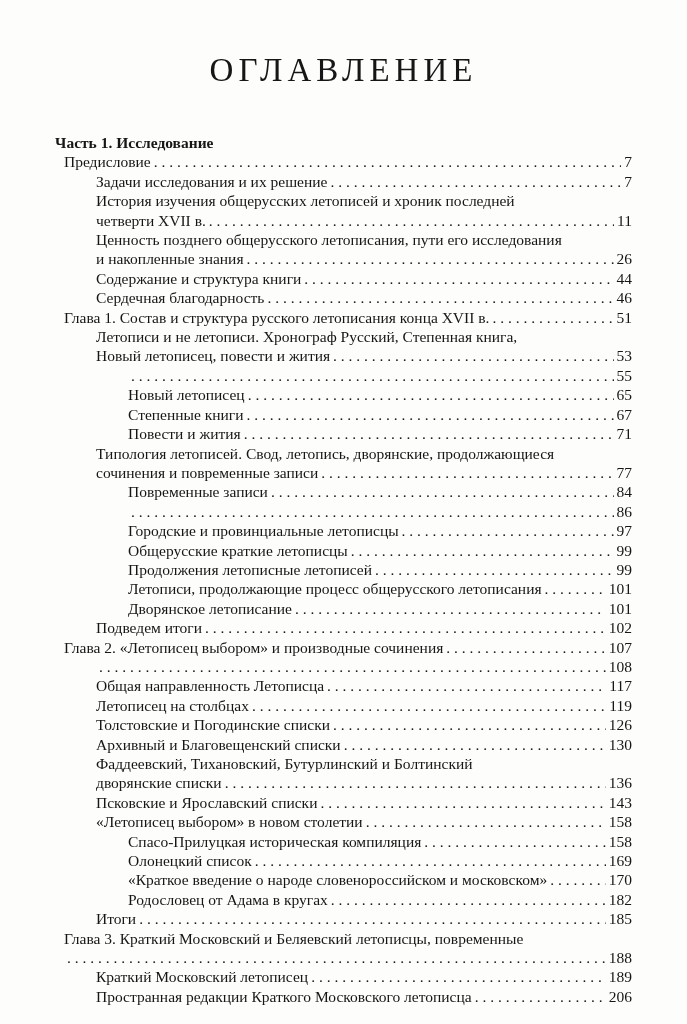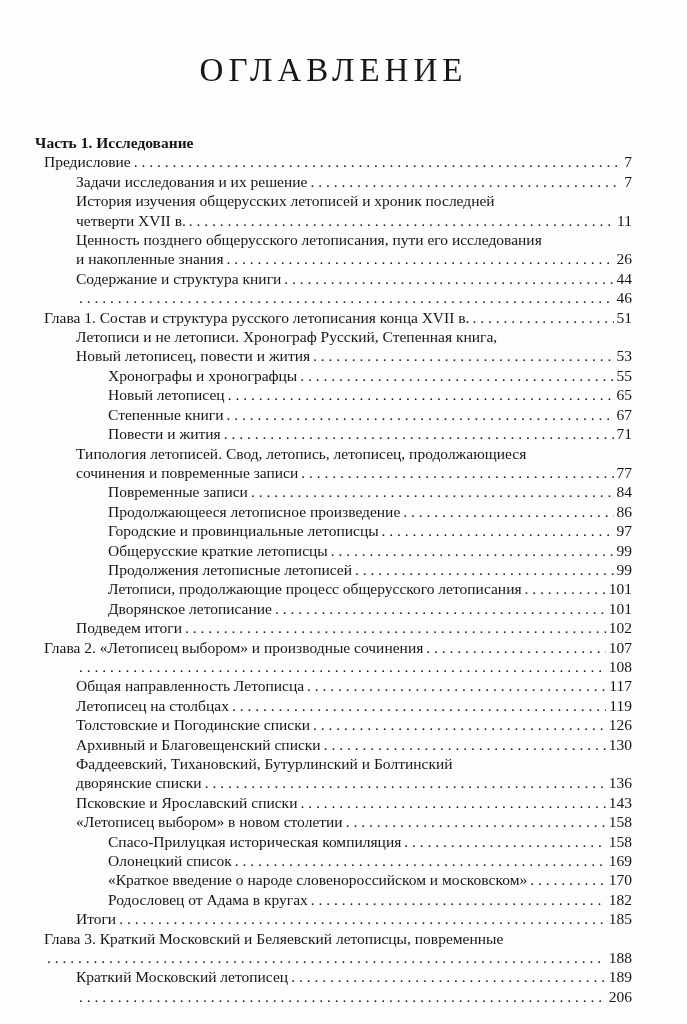--- a/index.html
+++ b/index.html
@@ -6,21 +6,21 @@
   html, body { width: 687px; height: 1024px; }
   body {
     background: #fdfdfb;
     color: #161616;
     font-family: "Liberation Serif", "DejaVu Serif", serif;
     overflow: hidden;
   }
   .page {
     width: 687px;
     height: 793px;
-    padding: 52px 55px 0 35px;
+    padding: 52px 55px 0 55px;
   }
   .toc-title {
     text-align: center;
     font-size: 33px;
     font-weight: 400;
     letter-spacing: 5px;
     margin-bottom: 44px;
     white-space: nowrap;
   }
   .toc {
@@ -93,20 +93,21 @@
       </div>
       <div class="entry level-2">
         <div class="line last">
           <span class="entry-text">Содержание и структура книги</span>
           <span class="dot-leader">. . . . . . . . . . . . . . . . . . . . . . . . . . . . . . . . . . . . . . . . . . . . . . . . . . . . . . . . . . . . . . . . . . . . . . . . . . . . . . . . . . . . . . . . . . . . . . . . . . . . . . . . . . . . . . . . . . . . . . . . . . . . . . . . . . . . . . . . . . . . . . . . . . . . . . . . . . . . . . . . </span>
           <span class="page-num">44</span>
         </div>
       </div>
       <div class="entry level-2">
         <div class="line last">
+          <span class="entry-text">Сердечная благодарность</span>
           <span class="dot-leader">. . . . . . . . . . . . . . . . . . . . . . . . . . . . . . . . . . . . . . . . . . . . . . . . . . . . . . . . . . . . . . . . . . . . . . . . . . . . . . . . . . . . . . . . . . . . . . . . . . . . . . . . . . . . . . . . . . . . . . . . . . . . . . . . . . . . . . . . . . . . . . . . . . . . . . . . . . . . . . . . </span>
           <span class="page-num">46</span>
         </div>
       </div>
       <div class="entry level-1">
         <div class="line last">
           <span class="entry-text">Глава 1. Состав и структура русского летописания конца XVII в.</span>
           <span class="dot-leader">. . . . . . . . . . . . . . . . . . . . . . . . . . . . . . . . . . . . . . . . . . . . . . . . . . . . . . . . . . . . . . . . . . . . . . . . . . . . . . . . . . . . . . . . . . . . . . . . . . . . . . . . . . . . . . . . . . . . . . . . . . . . . . . . . . . . . . . . . . . . . . . . . . . . . . . . . . . . . . . . </span>
           <span class="page-num">51</span>
         </div>
@@ -114,21 +115,20 @@
       <div class="entry level-2">
         <div class="line">Летописи и не летописи. Хронограф Русский, Степенная книга,</div>
         <div class="line last">
           <span class="entry-text">Новый летописец, повести и жития</span>
           <span class="dot-leader">. . . . . . . . . . . . . . . . . . . . . . . . . . . . . . . . . . . . . . . . . . . . . . . . . . . . . . . . . . . . . . . . . . . . . . . . . . . . . . . . . . . . . . . . . . . . . . . . . . . . . . . . . . . . . . . . . . . . . . . . . . . . . . . . . . . . . . . . . . . . . . . . . . . . . . . . . . . . . . . . </span>
           <span class="page-num">53</span>
         </div>
       </div>
       <div class="entry level-3">
         <div class="line last">
-          <span class="entry-text">Хронографы и хронографцы</span>
           <span class="dot-leader">. . . . . . . . . . . . . . . . . . . . . . . . . . . . . . . . . . . . . . . . . . . . . . . . . . . . . . . . . . . . . . . . . . . . . . . . . . . . . . . . . . . . . . . . . . . . . . . . . . . . . . . . . . . . . . . . . . . . . . . . . . . . . . . . . . . . . . . . . . . . . . . . . . . . . . . . . . . . . . . . </span>
           <span class="page-num">55</span>
         </div>
       </div>
       <div class="entry level-3">
         <div class="line last">
           <span class="entry-text">Новый летописец</span>
           <span class="dot-leader">. . . . . . . . . . . . . . . . . . . . . . . . . . . . . . . . . . . . . . . . . . . . . . . . . . . . . . . . . . . . . . . . . . . . . . . . . . . . . . . . . . . . . . . . . . . . . . . . . . . . . . . . . . . . . . . . . . . . . . . . . . . . . . . . . . . . . . . . . . . . . . . . . . . . . . . . . . . . . . . . </span>
           <span class="page-num">65</span>
         </div>
@@ -141,37 +141,36 @@
         </div>
       </div>
       <div class="entry level-3">
         <div class="line last">
           <span class="entry-text">Повести и жития</span>
           <span class="dot-leader">. . . . . . . . . . . . . . . . . . . . . . . . . . . . . . . . . . . . . . . . . . . . . . . . . . . . . . . . . . . . . . . . . . . . . . . . . . . . . . . . . . . . . . . . . . . . . . . . . . . . . . . . . . . . . . . . . . . . . . . . . . . . . . . . . . . . . . . . . . . . . . . . . . . . . . . . . . . . . . . . </span>
           <span class="page-num">71</span>
         </div>
       </div>
       <div class="entry level-2">
-        <div class="line">Типология летописей. Свод, летопись, летописец, продолжающиеся</div>
+        <div class="line">Типология летописей. Свод, летопись, дворянские, продолжающиеся</div>
         <div class="line last">
           <span class="entry-text">сочинения и повременные записи</span>
           <span class="dot-leader">. . . . . . . . . . . . . . . . . . . . . . . . . . . . . . . . . . . . . . . . . . . . . . . . . . . . . . . . . . . . . . . . . . . . . . . . . . . . . . . . . . . . . . . . . . . . . . . . . . . . . . . . . . . . . . . . . . . . . . . . . . . . . . . . . . . . . . . . . . . . . . . . . . . . . . . . . . . . . . . . </span>
           <span class="page-num">77</span>
         </div>
       </div>
       <div class="entry level-3">
         <div class="line last">
           <span class="entry-text">Повременные записи</span>
           <span class="dot-leader">. . . . . . . . . . . . . . . . . . . . . . . . . . . . . . . . . . . . . . . . . . . . . . . . . . . . . . . . . . . . . . . . . . . . . . . . . . . . . . . . . . . . . . . . . . . . . . . . . . . . . . . . . . . . . . . . . . . . . . . . . . . . . . . . . . . . . . . . . . . . . . . . . . . . . . . . . . . . . . . . </span>
           <span class="page-num">84</span>
         </div>
       </div>
       <div class="entry level-3">
         <div class="line last">
-          <span class="entry-text">Продолжающееся летописное произведение</span>
           <span class="dot-leader">. . . . . . . . . . . . . . . . . . . . . . . . . . . . . . . . . . . . . . . . . . . . . . . . . . . . . . . . . . . . . . . . . . . . . . . . . . . . . . . . . . . . . . . . . . . . . . . . . . . . . . . . . . . . . . . . . . . . . . . . . . . . . . . . . . . . . . . . . . . . . . . . . . . . . . . . . . . . . . . . </span>
           <span class="page-num">86</span>
         </div>
       </div>
       <div class="entry level-3">
         <div class="line last">
           <span class="entry-text">Городские и провинциальные летописцы</span>
           <span class="dot-leader">. . . . . . . . . . . . . . . . . . . . . . . . . . . . . . . . . . . . . . . . . . . . . . . . . . . . . . . . . . . . . . . . . . . . . . . . . . . . . . . . . . . . . . . . . . . . . . . . . . . . . . . . . . . . . . . . . . . . . . . . . . . . . . . . . . . . . . . . . . . . . . . . . . . . . . . . . . . . . . . . </span>
           <span class="page-num">97</span>
         </div>
@@ -318,18 +317,19 @@
       </div>
       <div class="entry level-2">
         <div class="line last">
           <span class="entry-text">Краткий Московский летописец</span>
           <span class="dot-leader">. . . . . . . . . . . . . . . . . . . . . . . . . . . . . . . . . . . . . . . . . . . . . . . . . . . . . . . . . . . . . . . . . . . . . . . . . . . . . . . . . . . . . . . . . . . . . . . . . . . . . . . . . . . . . . . . . . . . . . . . . . . . . . . . . . . . . . . . . . . . . . . . . . . . . . . . . . . . . . . . </span>
           <span class="page-num">189</span>
         </div>
       </div>
       <div class="entry level-2">
         <div class="line last">
+          <span class="entry-text">Пространная редакции Краткого Московского летописца</span>
           <span class="dot-leader">. . . . . . . . . . . . . . . . . . . . . . . . . . . . . . . . . . . . . . . . . . . . . . . . . . . . . . . . . . . . . . . . . . . . . . . . . . . . . . . . . . . . . . . . . . . . . . . . . . . . . . . . . . . . . . . . . . . . . . . . . . . . . . . . . . . . . . . . . . . . . . . . . . . . . . . . . . . . . . . . </span>
           <span class="page-num">206</span>
         </div>
       </div>
     </div>
 </div>
 
 </body></html>

